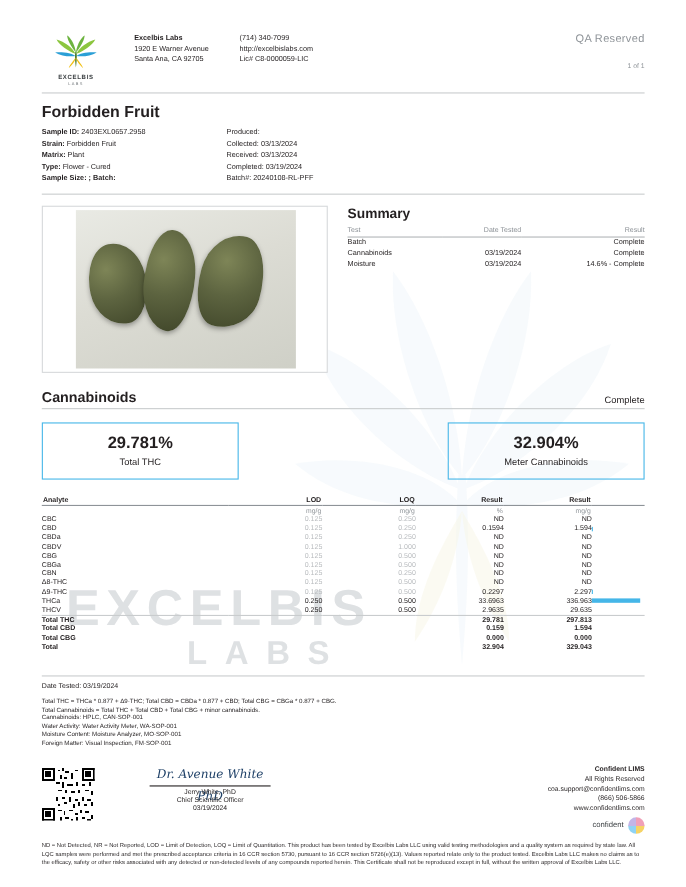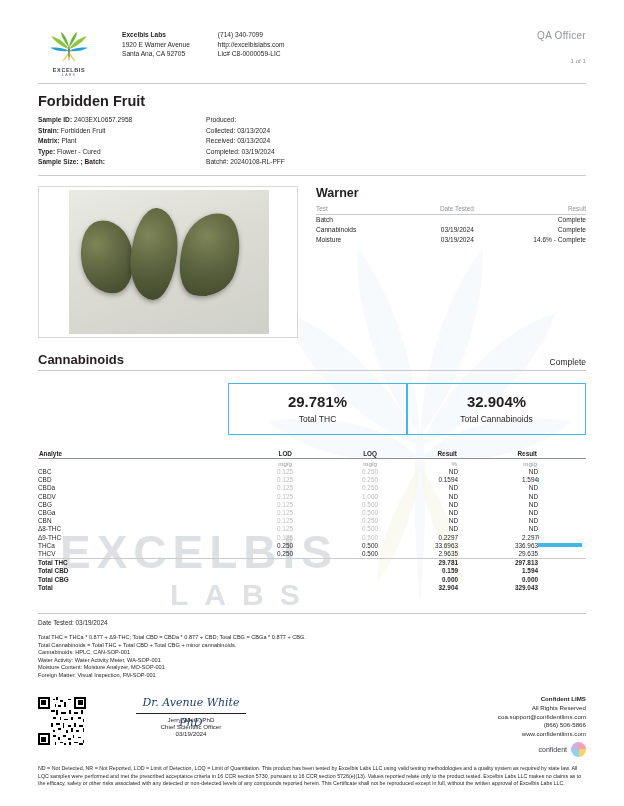--- a/index.html
+++ b/index.html
@@ -209,21 +209,21 @@
     font-weight: bold;
   }
   .section-head .status {
     margin-left: auto;
     font-size: 8.5px;
   }
 
   
   .totals {
     display: flex;
-    justify-content: flex-end;
+    justify-content: space-between;
     margin-top: 12px;
   }
   .total-box {
     width: 177px;
     height: 50px;
     border: 1px solid #45b6e8;
     display: flex;
     flex-direction: column;
     align-items: center;
     justify-content: center;
@@ -412,21 +412,21 @@
         <div>Santa Ana, CA 92705</div>
       </div>
 
       <div class="lab-contact">
         <div>(714) 340-7099</div>
         <div>http://excelbislabs.com</div>
         <div>Lic# C8-0000059-LIC</div>
       </div>
 
       <div class="header-right">
-        <div class="qa-testing">QA Officer</div>
+        <div class="qa-testing">QA Reserved</div>
         <div class="page-count">1 of 1</div>
       </div>
     </div>
 
     <div class="sample-title">Forbidden Fruit</div>
     <div class="sample-cols">
       <div class="sample-col-left">
         <div><span class="lbl">Sample ID:</span>
              <span>2403EXL0657.2958</span></div>
         <div><span class="lbl">Strain:</span>
@@ -456,21 +456,21 @@
     <div class="mid">
       <div class="photo-wrap">
         <div class="photo">
           <div class="bud b1"></div>
           <div class="bud b2"></div>
           <div class="bud b3"></div>
         </div>
       </div>
 
       <div class="summary">
-        <h2>Warner</h2>
+        <h2>Summary</h2>
         <table class="summary-table">
           <thead>
             <tr>
               <th class="l">Test</th>
               <th>Date Tested</th>
               <th>Result</th>
             </tr>
           </thead>
           <tbody>
             <tr>
@@ -498,21 +498,21 @@
       <div class="status">Complete</div>
     </div>
 
     <div class="totals">
       <div class="total-box">
         <div class="total-val">29.781%</div>
         <div class="total-lbl">Total THC</div>
       </div>
       <div class="total-box">
         <div class="total-val">32.904%</div>
-        <div class="total-lbl">Total Cannabinoids</div>
+        <div class="total-lbl">Meter Cannabinoids</div>
       </div>
     </div>
 
     <table class="analyte">
       <colgroup>
         <col class="c-analyte">
           <col class="c-lod">
           <col class="c-loq">
           <col class="c-res">
           <col class="c-res2">

